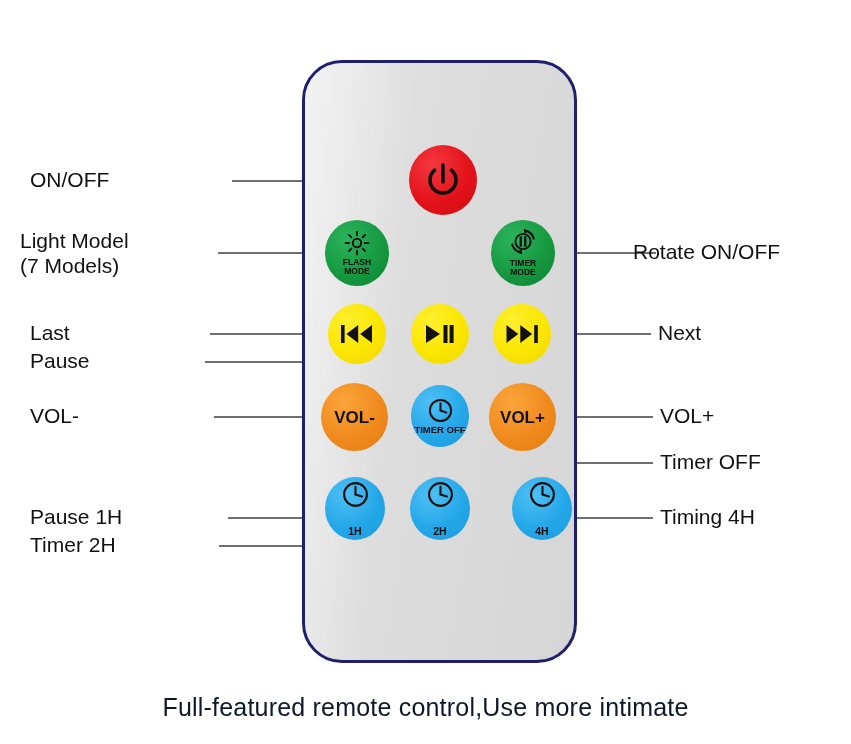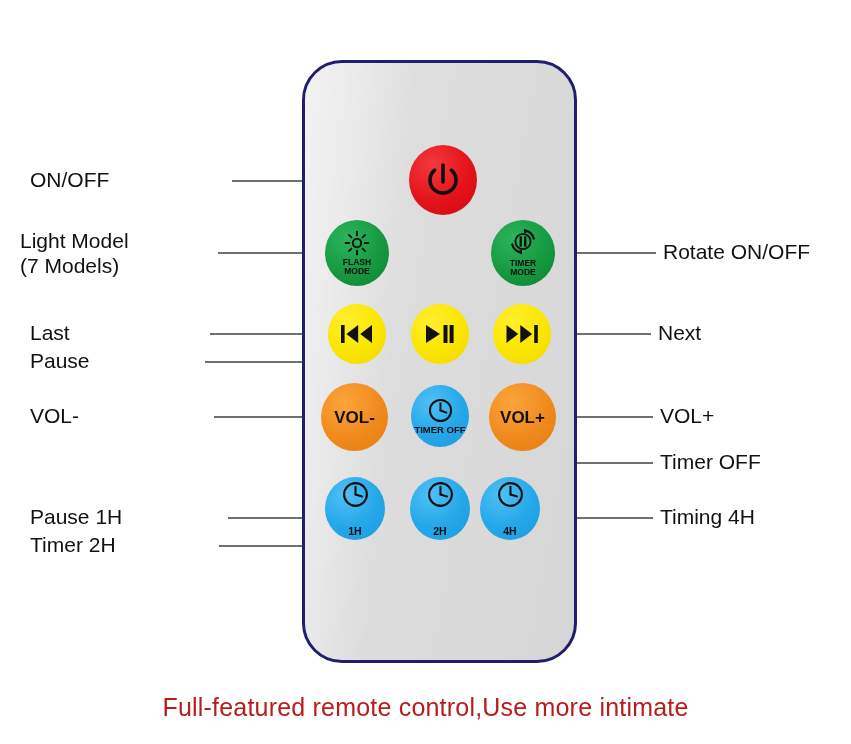--- a/index.html
+++ b/index.html
@@ -53,21 +53,21 @@
   
   .label{
     position:absolute;color:#111;font-size:21px;white-space:nowrap;
     font-family:"Liberation Sans", sans-serif;
   }
   .label.right-al{text-align:left;}
   .label.two-line{line-height:25px;text-align:left;white-space:normal;}
 
   .caption{
     position:absolute;left:0;top:693px;width:851px;text-align:center;
-    font-size:25px;color:#b91c1c;letter-spacing:.2px;
+    font-size:25px;color:#0f172a;letter-spacing:.2px;
   }
 </style>
 </head>
 <body>
 
 <div id="stage">
 
   <div class="leader h" style="left:232px;top:180px;width:183px;"></div>
 
   <div class="leader h" style="left:218px;top:252px;width:115px;"></div>
@@ -212,21 +212,21 @@
     <span class="glyph">
       <svg width="29" height="29" viewBox="0 0 29 29">
         <circle cx="14.5" cy="14.5" r="11.4" fill="none" stroke="#111" stroke-width="2.1"></circle>
         <line x1="14.5" y1="6.8" x2="14.5" y2="14.5" stroke="#111" stroke-width="2.1" stroke-linecap="round"></line>
         <line x1="14.5" y1="14.5" x2="21" y2="16.5" stroke="#111" stroke-width="2.1" stroke-linecap="round"></line>
       </svg>
     </span>
     <span class="hour-cap">2H</span>
   </div>
 
-  <div class="btn btn-blue" style="left:480px;top:477px;width:60px;height:63px;">
+  <div class="btn btn-blue" style="left:512px;top:477px;width:60px;height:63px;">
     <span class="glyph">
       <svg width="29" height="29" viewBox="0 0 29 29">
         <circle cx="14.5" cy="14.5" r="11.4" fill="none" stroke="#111" stroke-width="2.1"></circle>
         <line x1="14.5" y1="6.8" x2="14.5" y2="14.5" stroke="#111" stroke-width="2.1" stroke-linecap="round"></line>
         <line x1="14.5" y1="14.5" x2="21" y2="16.5" stroke="#111" stroke-width="2.1" stroke-linecap="round"></line>
       </svg>
     </span>
     <span class="hour-cap">4H</span>
   </div>
 
@@ -240,21 +240,21 @@
   <div class="label right-al" style="left:30px;top:321px;width:174px;">Last</div>
 
   <div class="label right-al" style="left:30px;top:349px;width:169px;">Pause</div>
 
   <div class="label right-al" style="left:30px;top:404px;width:178px;">VOL-</div>
 
   <div class="label right-al" style="left:30px;top:505px;width:192px;">Pause 1H</div>
 
   <div class="label right-al" style="left:30px;top:533px;width:183px;">Timer 2H</div>
 
-  <div class="label" style="left:663px;top:240px;">Rotate ON/OFF</div>
+  <div class="label" style="left:633px;top:240px;">Rotate ON/OFF</div>
 
   <div class="label" style="left:658px;top:321px;">Next</div>
 
   <div class="label" style="left:660px;top:404px;">VOL+</div>
 
   <div class="label" style="left:660px;top:450px;">Timer OFF</div>
 
   <div class="label" style="left:660px;top:505px;">Timing 4H</div>
 
   <div class="caption">Full-featured remote control,Use more intimate</div>

